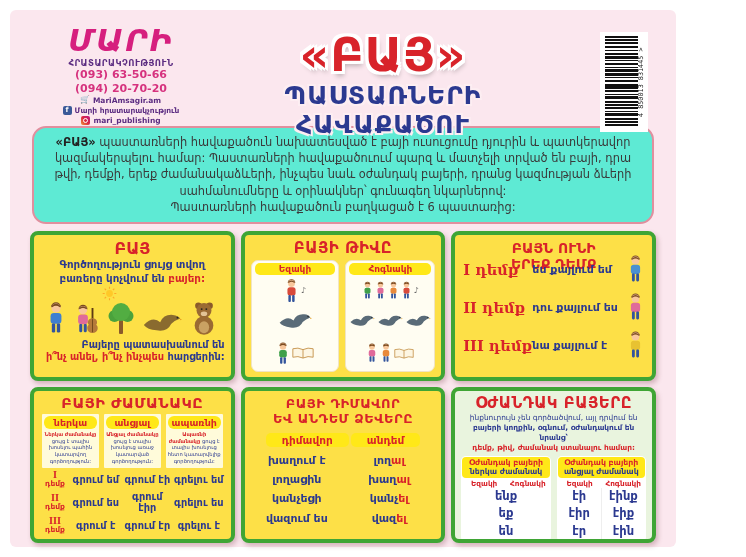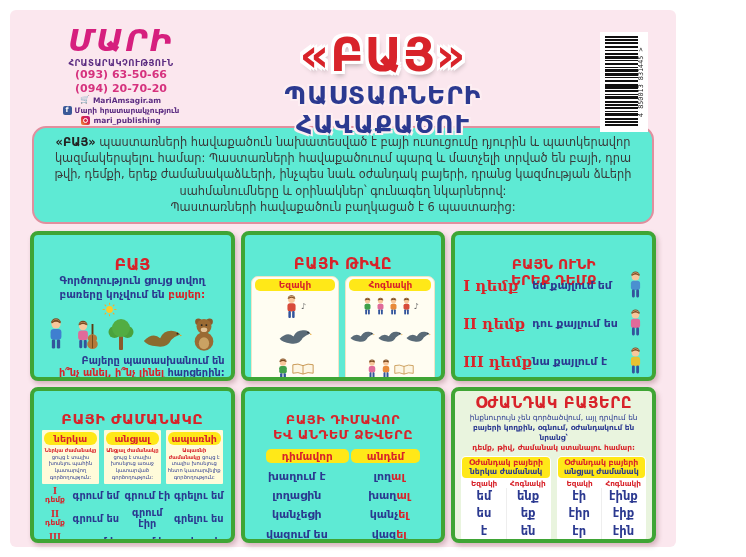--- a/index.html
+++ b/index.html
@@ -32,21 +32,21 @@
       repeating-linear-gradient(to bottom,#111 0 1px,transparent 1px 5.5px);
   }
   .bnum { writing-mode:vertical-rl; transform:rotate(180deg); font-family:"DejaVu Sans Mono", monospace; font-size:6.8px; color:#222; text-align:center; line-height:1; padding-left:1px; }
 
   
   .intro { margin:0 22px; background:#5eead4; border:2px solid #e08f9e; border-radius:14px; padding:6px 14px 7px; text-align:center; color:#3a3a3a; font-size:11.4px; line-height:1.42; }
   .intro b { color:#222; }
 
   
   .grid { display:grid; grid-template-columns:repeat(3,1fr); grid-template-rows:150px 156px; gap:6px; margin:7px 20px 0; }
-  .panel { background:#5eead4; border:4px solid #3fa535; border-radius:8px; box-shadow:2px 3px 5px rgba(120,60,70,.30); padding:20px 6px; overflow:hidden; position:relative; }
+  .panel { background:#fde047; border:4px solid #3fa535; border-radius:8px; box-shadow:2px 3px 5px rgba(120,60,70,.30); padding:4px 6px; overflow:hidden; position:relative; }
   .red { color:#d8232a; }
   .blue { color:#2b3990; }
   .ptitle { text-align:center; font-weight:800; color:#d8232a; }
 
   
   .p1-title { font-size:16px; }
   .p1-line { font-size:10.3px; font-weight:700; color:#2b3990; text-align:center; line-height:1.35; }
   .p1-icons { display:flex; justify-content:space-around; align-items:flex-end; height:48px; margin:2px 2px 3px; }
   .suntree { position:relative; padding-top:10px; }
   .suntree .sun { position:absolute; top:-4px; left:-6px; }
@@ -237,21 +237,21 @@
           </span>
           <svg class="spr" width="40" height="24" style="color:#8a6b2f">
               <use href="#bird"></use>
             </svg>
           <svg class="spr" width="28" height="38">
               <use href="#bear"></use>
             </svg>
         </div>
         <div class="p1-bottom">
           <div class="blue">Բայերը պատասխանում են</div>
-          <div><span class="red">ի՞նչ անել, ի՞նչ լինել </span><span class="blue">հարցերին:</span></div>
+          <div><span class="red">ի՞նչ անել, ի՞նչ ինչպես </span><span class="blue">հարցերին:</span></div>
         </div>
       </section>
 
       <section class="panel">
         <div class="ptitle p2-title">ԲԱՅԻ ԹԻՎԸ</div>
         <div class="p2-cols">
           <div class="p2-col">
             <div class="p2-head">Եզակի</div>
             <div class="p2-cell">
               <svg class="spr" width="15" height="28" style="color:#d84a3a">
@@ -423,25 +423,20 @@
           <div class="p6-table">
             <div class="p6-head">
               <span class="p6-h1">Օժանդակ բայերի</span>
               <span class="p6-h2">ներկա ժամանակ</span>
             </div>
             <div class="p6-sub">
               <span>Եզակի</span>
               <span>Հոգնակի</span>
             </div>
             <div class="p6-vals">
-              <div class="p6-vcol div">
-                <div>եմ</div>
-                <div>ես</div>
-                <div>է</div>
-              </div>
               <div class="p6-vcol">
                 <div>ենք</div>
                 <div>եք</div>
                 <div>են</div>
               </div>
             </div>
           </div>
           <div class="p6-table">
             <div class="p6-head">
               <span class="p6-h1">Օժանդակ բայերի</span>

